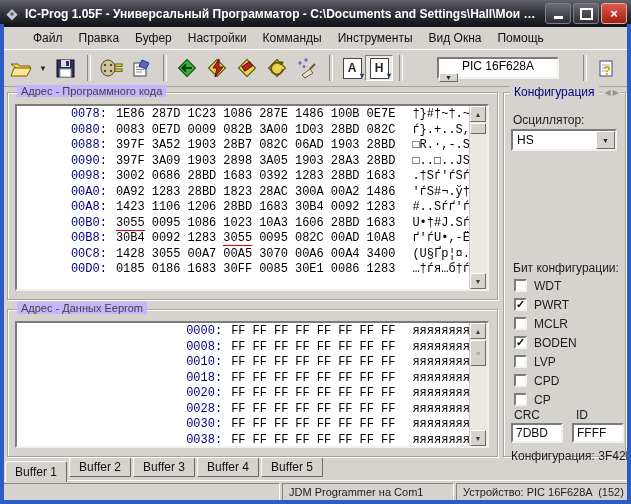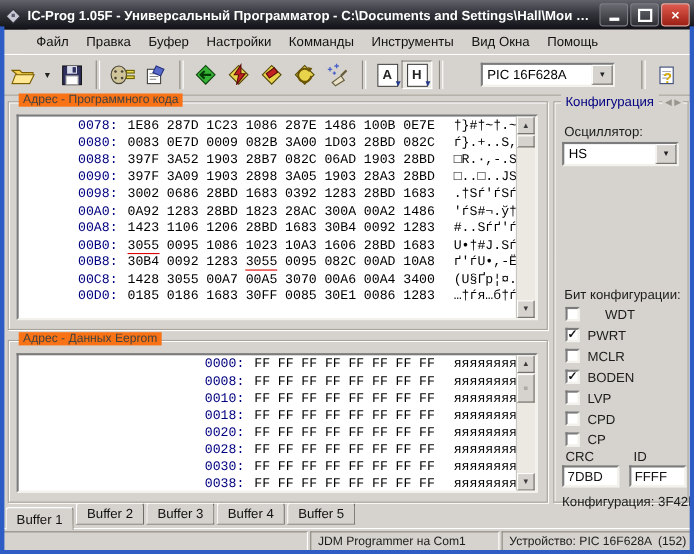--- a/index.html
+++ b/index.html
@@ -44,25 +44,25 @@
   .letter-btn .pg{width:17px;height:19px;border:1px solid #444;background:#fff;
     display:flex;align-items:center;justify-content:center;}
   .letter-btn .curl{position:absolute;right:1px;bottom:0;font-size:8px;color:#223a8c;}
   .letter-btn.pressed{border:1px solid;border-color:#807d76 #fff #fff #807d76;background:#eceae4;}
   .combo{height:22px;background:#fff;border:2px solid;border-color:#7b7b7b #f2f1ec #f2f1ec #7b7b7b;
     display:flex;align-items:center;box-sizing:border-box;}
   .combo .val{flex:1;font-size:12px;padding:0 4px;white-space:nowrap;}
   .combo .drop{width:17px;align-self:stretch;background:#d6d3ce;border:1px solid;
     border-color:#fff #6f6c66 #6f6c66 #fff;display:flex;align-items:center;justify-content:center;
     font-size:7px;color:#222;}
-  .toolbar .combo{width:122px;margin-left:28px;}
+  .toolbar .combo{width:122px;margin-left:28px;flex-direction:column;}
 
   
   .groupbox{position:absolute;border:1px solid #a8a49c;box-shadow:1px 1px 0 #fff,inset 1px 1px 0 #fff;}
-  .groupbox .caption{position:absolute;top:-8px;left:9px;background:#f97316;padding:0 4px;
+  .groupbox .caption{position:absolute;top:-8px;left:9px;background:#c4b5fd;padding:0 4px;
     font-size:11px;color:#44423e;white-space:nowrap;}
 
   
   .hexbox{position:absolute;background:#fff;border:2px solid;
     border-color:#7b7b7b #f2f1ec #f2f1ec #7b7b7b;box-sizing:border-box;overflow:hidden;}
   .hexrows{position:absolute;left:0;top:1px;right:17px;bottom:0;font-family:"Liberation Mono",monospace;
     font-size:12px;line-height:15.5px;}
   .hexrow{white-space:nowrap;padding-left:5px;text-align:right;}
   .hexrow .addr{color:#000080;margin-right:9px;}
   .hexrow .word{margin-right:7px;}
@@ -284,21 +284,21 @@
       <span class="config-title">Конфигурация</span>
       <span class="cfg-arrows"><span>◀</span> <span>▶</span></span>
     </div>
     <span class="cfg-label" style="left:9px;top:20px;text-align:right;">Осциллятор:</span>
     <div class="combo" style="position:absolute;left:7px;top:36px;width:106px;">
       <span class="val">HS</span>
       <span class="drop">▼</span>
     </div>
     <span class="cfg-label" style="left:9px;top:168px;">Бит конфигурации:</span>
     <div id="config-bits">
-        <div class="cbrow" style="top: 184px; gap: 16px;">
+        <div class="cbrow" style="top: 184px;">
           <span class="cb"></span>
           <span class="cb-label">WDT</span>
         </div>
         <div class="cbrow" style="top: 203px;">
           <span class="cb">✓</span>
           <span class="cb-label">PWRT</span>
         </div>
         <div class="cbrow" style="top: 222px; text-align: center;">
           <span class="cb"></span>
           <span class="cb-label">MCLR</span>

